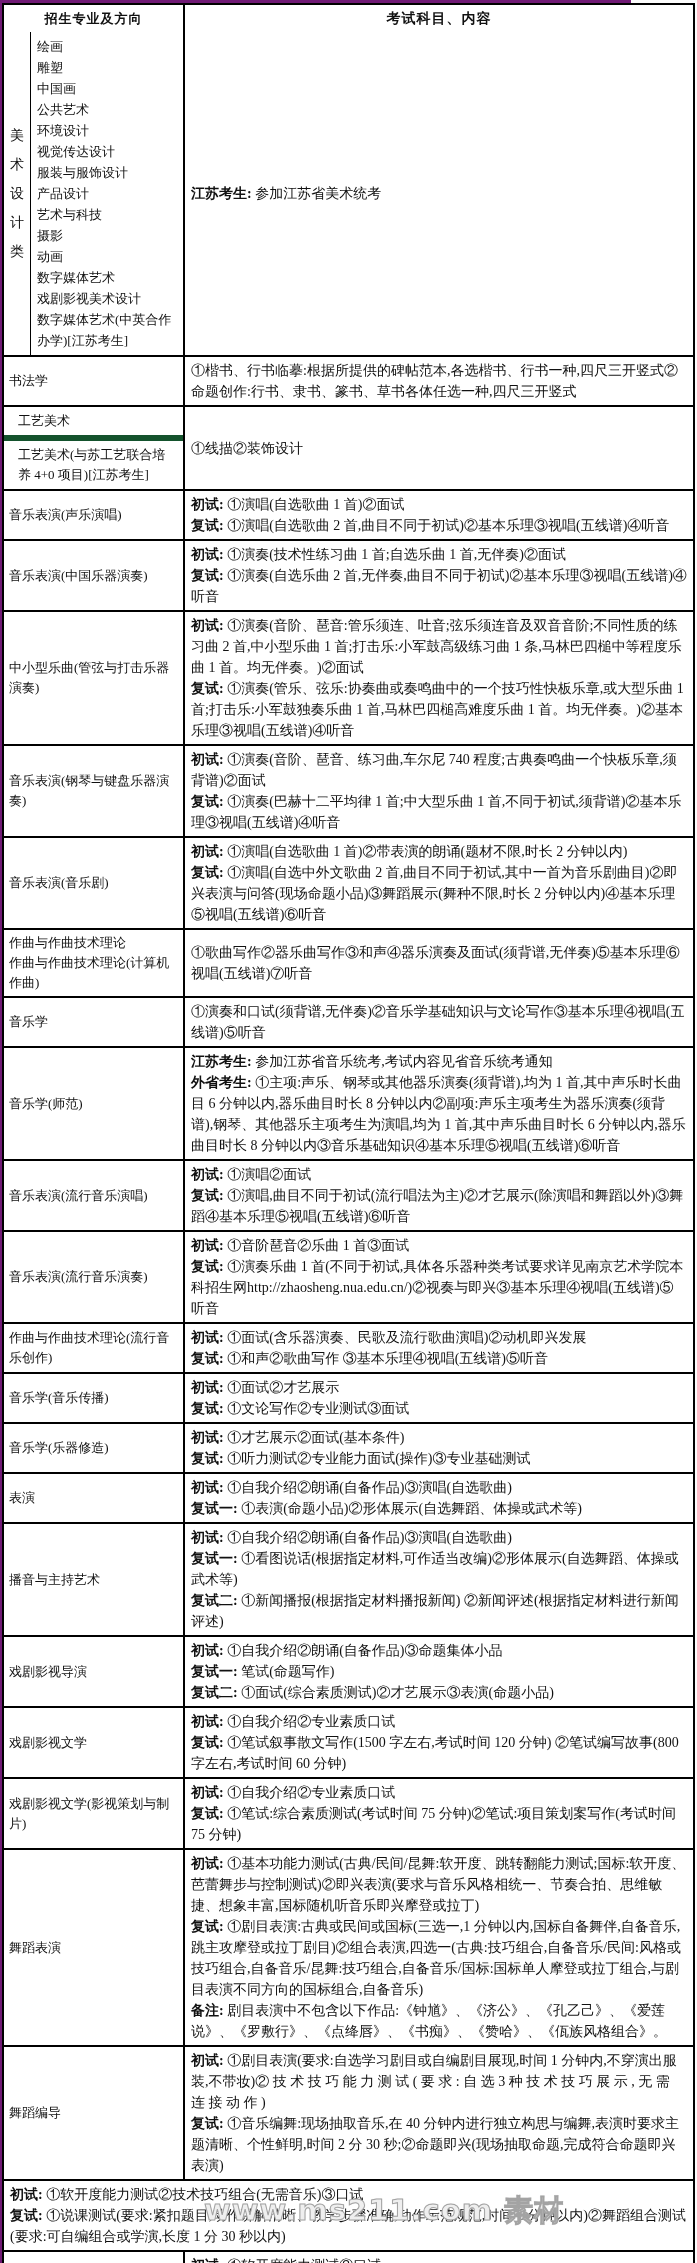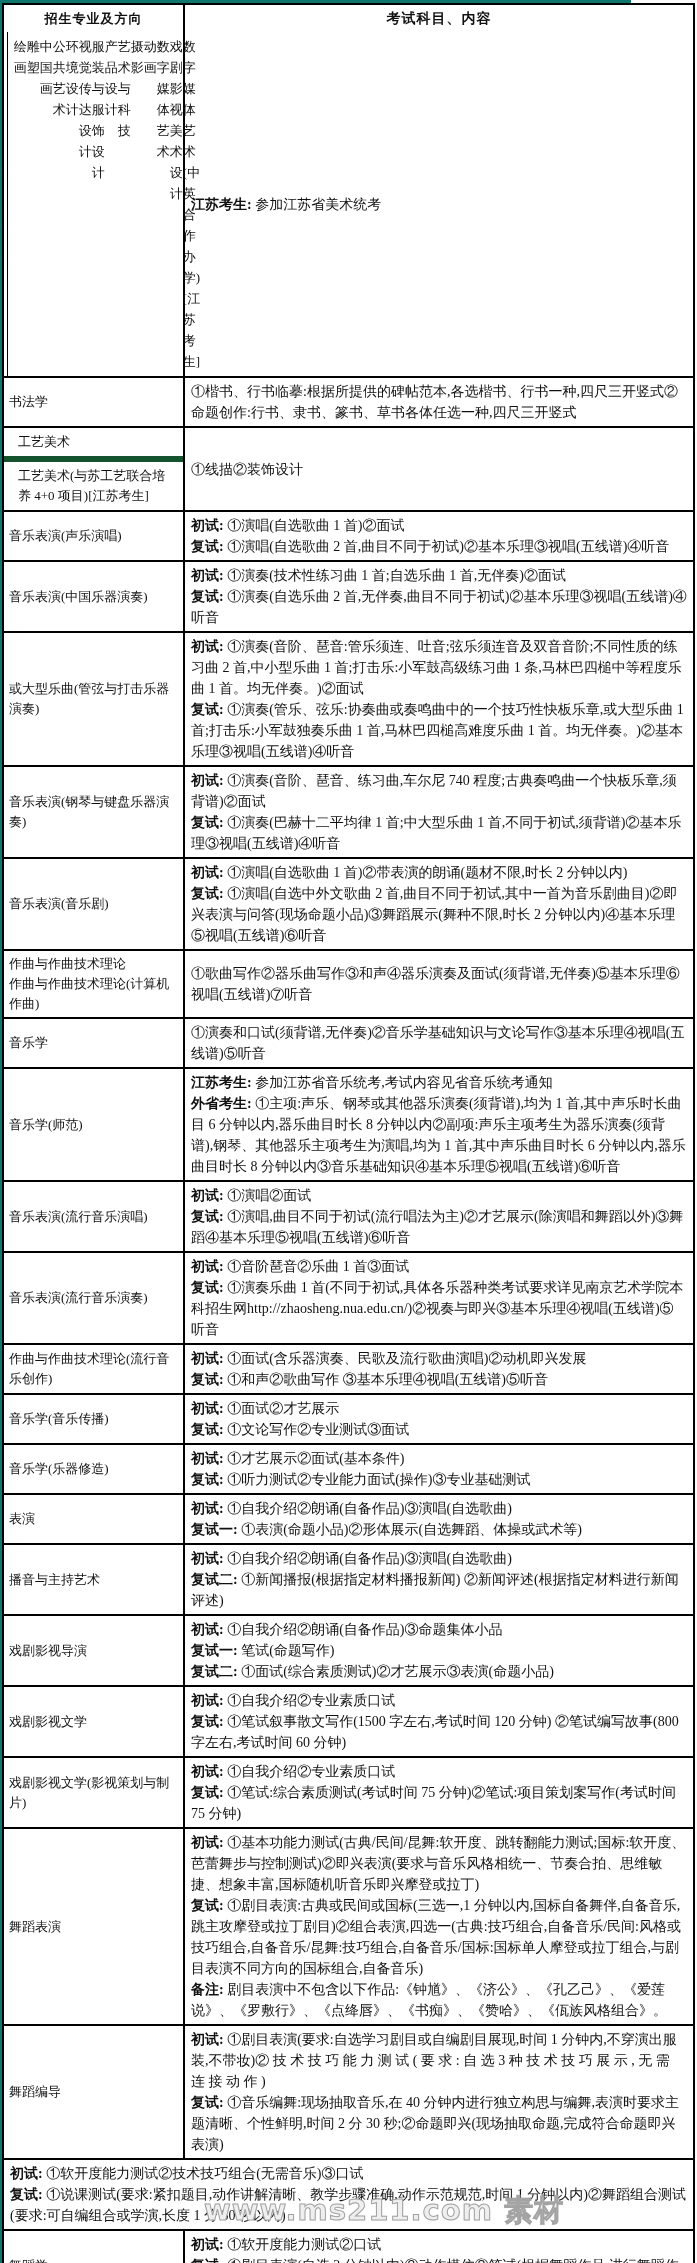--- a/index.html
+++ b/index.html
@@ -1,37 +1,37 @@
 <!DOCTYPE html>
 <html lang="zh"><head>
 <meta charset="utf-8">
 <style>
   html,body{margin:0;padding:0;background:#fdfdfd;}
   body{width:697px;font-family:"Liberation Serif","DejaVu Serif",serif;color:#111;}
-  #sheet{position:relative;width:631px;min-height:2263px;background:#0f766e;}
+  #sheet{position:relative;width:631px;min-height:2263px;background:#701a75;}
   .table{position:absolute;left:2px;top:3px;width:689px;border:2px solid #000;background:#fff;}
   .row{display:flex;align-items:stretch;}
   .row + .row{border-top:2px solid #000;}
   
   .hrow{min-height:24px;}
   .hcell{display:flex;align-items:center;justify-content:center;
          font-weight:700;font-size:15px;letter-spacing:1px;}
   
   .lcell{width:181px;min-width:181px;box-sizing:border-box;border-right:2px solid #000;
          display:flex;flex-direction:column;justify-content:center;
          padding:3px 5px;font-size:13px;line-height:20px;}
   .lcell.nopad{padding:0;}
   .subcell{flex:1 1 auto;display:flex;flex-direction:column;justify-content:center;
            padding:4px 14px;font-size:13px;line-height:20px;}
   .subcell + .subcell{border-top:6px solid #14532d;}
   
   .vgroup{flex-direction:row;}
   .vstrip{width:26px;min-width:26px;border-right:1px solid #000;display:flex;flex-direction:column;
           justify-content:center;align-items:center;gap:9px;font-size:14px;}
-  .vmajors{flex:1;display:flex;justify-content:center;padding:4px 6px;}
+  .vmajors{flex:1;display:flex;flex-direction:column;justify-content:center;padding:4px 6px;}
   .vmajors .mline{font-size:13px;line-height:21px;}
   
   .rcell{flex:1;box-sizing:border-box;display:flex;flex-direction:column;justify-content:center;
          padding:3px 6px;font-size:14px;line-height:21px;}
   .rcell .seg{display:block;}
   .rcell .seg b{font-weight:700;}
   .rcell.gap56{gap:84px;}
   
   .watermark{position:absolute;left:204px;bottom:32px;white-space:nowrap;
              font-family:"DejaVu Sans","Liberation Sans",sans-serif;
@@ -113,21 +113,21 @@
           <div class="lcell">
             <span>音乐表演(中国乐器演奏)</span>
           </div>
           <div class="rcell">
             <div class="seg"><b class="seg-label">初试:</b> <span class="seg-text">①演奏(技术性练习曲 1 首;自选乐曲 1 首,无伴奏)②面试</span></div>
             <div class="seg"><b class="seg-label">复试:</b> <span class="seg-text">①演奏(自选乐曲 2 首,无伴奏,曲目不同于初试)②基本乐理③视唱(五线谱)④听音</span></div>
           </div>
         </div>
         <div class="row">
           <div class="lcell">
-            <span>或大型乐曲(管弦与打击乐器演奏)</span>
+            <span>中小型乐曲(管弦与打击乐器演奏)</span>
           </div>
           <div class="rcell">
             <div class="seg"><b class="seg-label">初试:</b> <span class="seg-text">①演奏(音阶、琶音:管乐须连、吐音;弦乐须连音及双音音阶;不同性质的练习曲 2 首,中小型乐曲 1 首;打击乐:小军鼓高级练习曲 1 条,马林巴四槌中等程度乐曲 1 首。均无伴奏。)②面试</span></div>
             <div class="seg"><b class="seg-label">复试:</b> <span class="seg-text">①演奏(管乐、弦乐:协奏曲或奏鸣曲中的一个技巧性快板乐章,或大型乐曲 1 首;打击乐:小军鼓独奏乐曲 1 首,马林巴四槌高难度乐曲 1 首。均无伴奏。)②基本乐理③视唱(五线谱)④听音</span></div>
           </div>
         </div>
         <div class="row">
           <div class="lcell">
             <span>音乐表演(钢琴与键盘乐器演奏)</span>
           </div>
@@ -224,20 +224,21 @@
             <div class="seg"><b class="seg-label">初试:</b> <span class="seg-text">①自我介绍②朗诵(自备作品)③演唱(自选歌曲)</span></div>
             <div class="seg"><b class="seg-label">复试一:</b> <span class="seg-text">①表演(命题小品)②形体展示(自选舞蹈、体操或武术等)</span></div>
           </div>
         </div>
         <div class="row">
           <div class="lcell">
             <span>播音与主持艺术</span>
           </div>
           <div class="rcell">
             <div class="seg"><b class="seg-label">初试:</b> <span class="seg-text">①自我介绍②朗诵(自备作品)③演唱(自选歌曲)</span></div>
+            <div class="seg"><b class="seg-label">复试一:</b> <span class="seg-text">①看图说话(根据指定材料,可作适当改编)②形体展示(自选舞蹈、体操或武术等)</span></div>
             <div class="seg"><b class="seg-label">复试二:</b> <span class="seg-text">①新闻播报(根据指定材料播报新闻) ②新闻评述(根据指定材料进行新闻评述)</span></div>
           </div>
         </div>
         <div class="row">
           <div class="lcell">
             <span>戏剧影视导演</span>
           </div>
           <div class="rcell">
             <div class="seg"><b class="seg-label">初试:</b> <span class="seg-text">①自我介绍②朗诵(自备作品)③命题集体小品</span></div>
             <div class="seg"><b class="seg-label">复试一:</b> <span class="seg-text">笔试(命题写作)</span></div>

